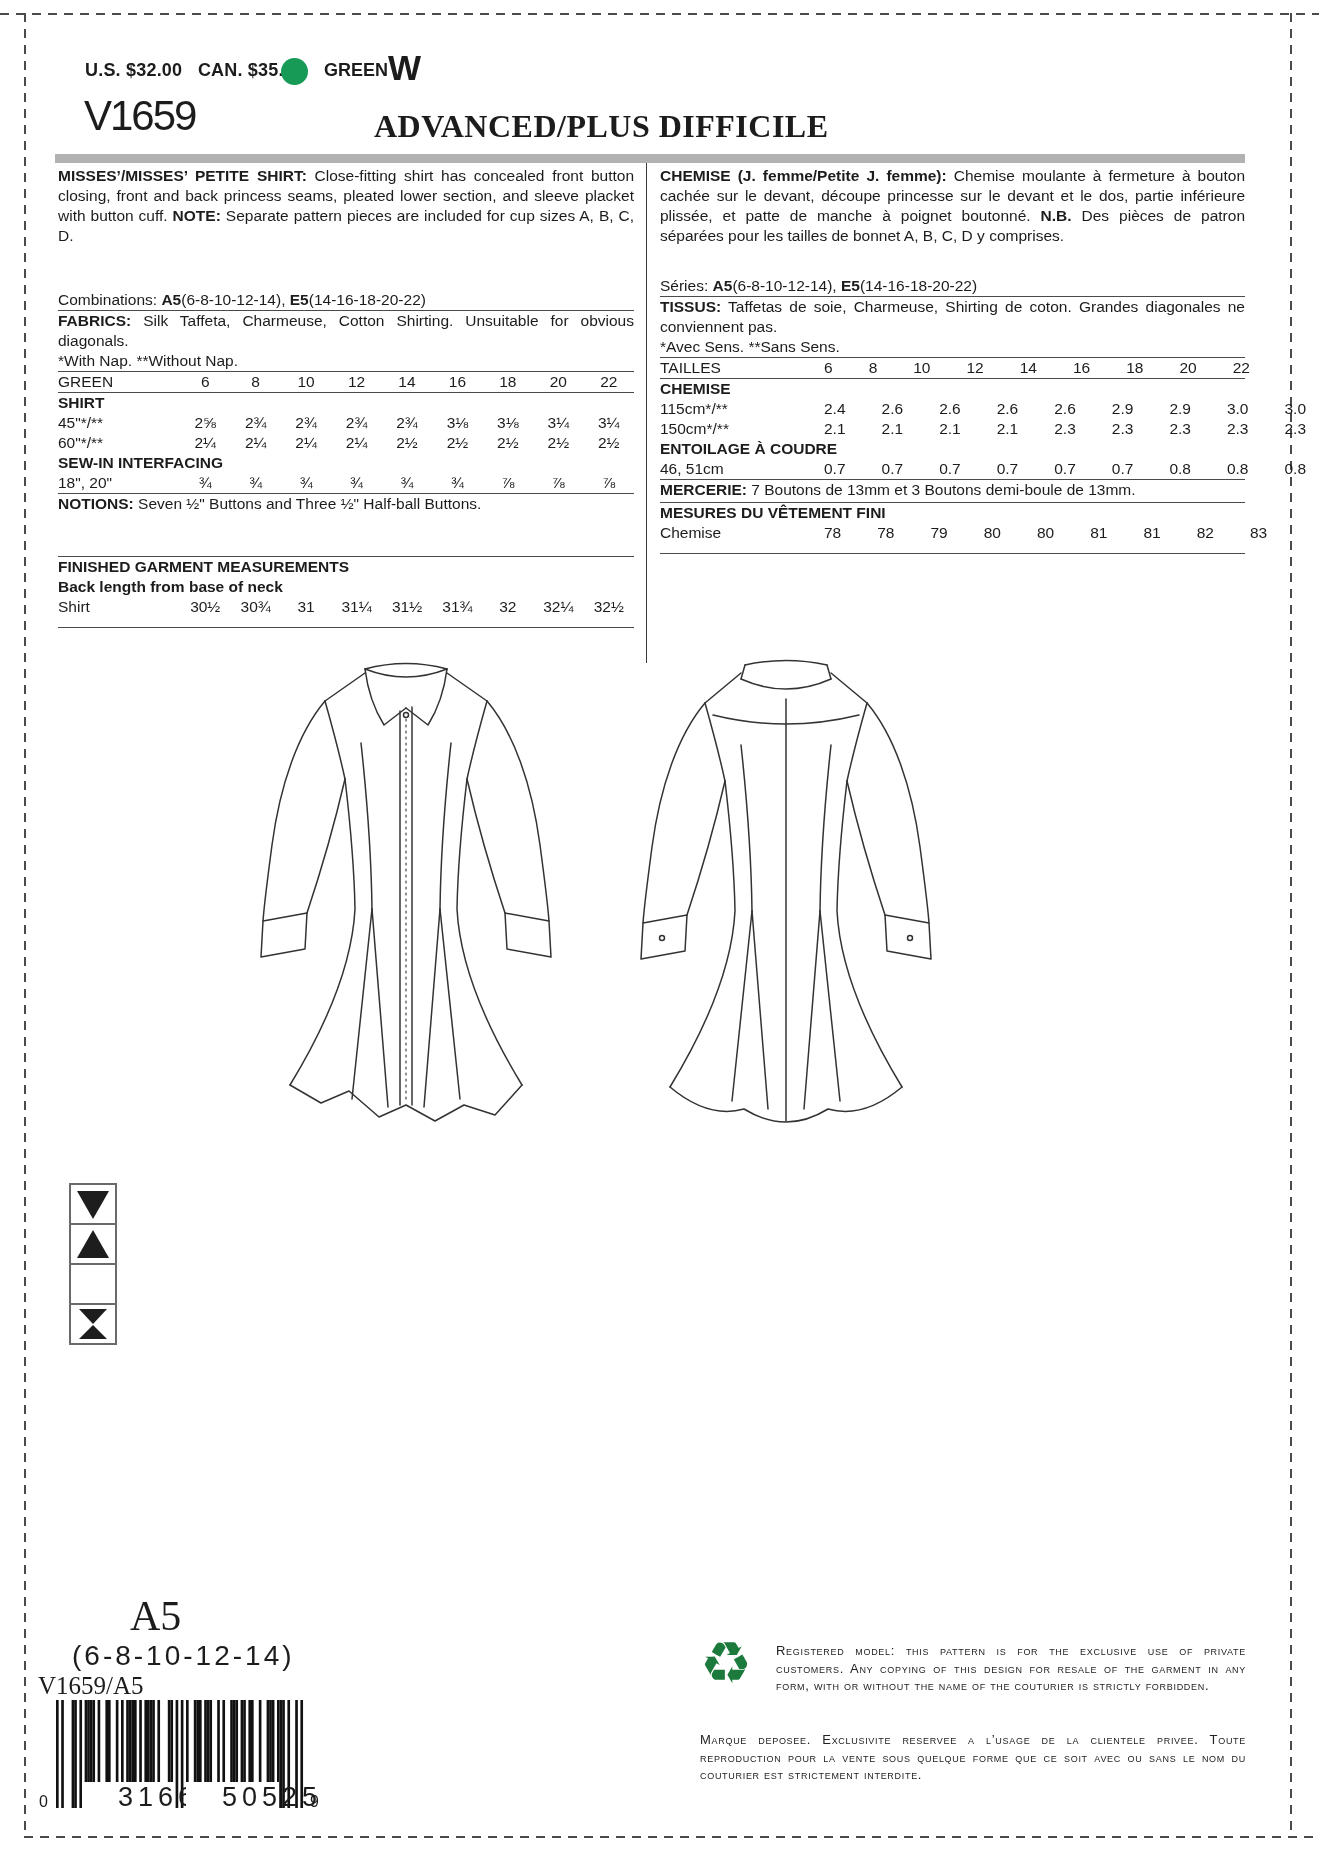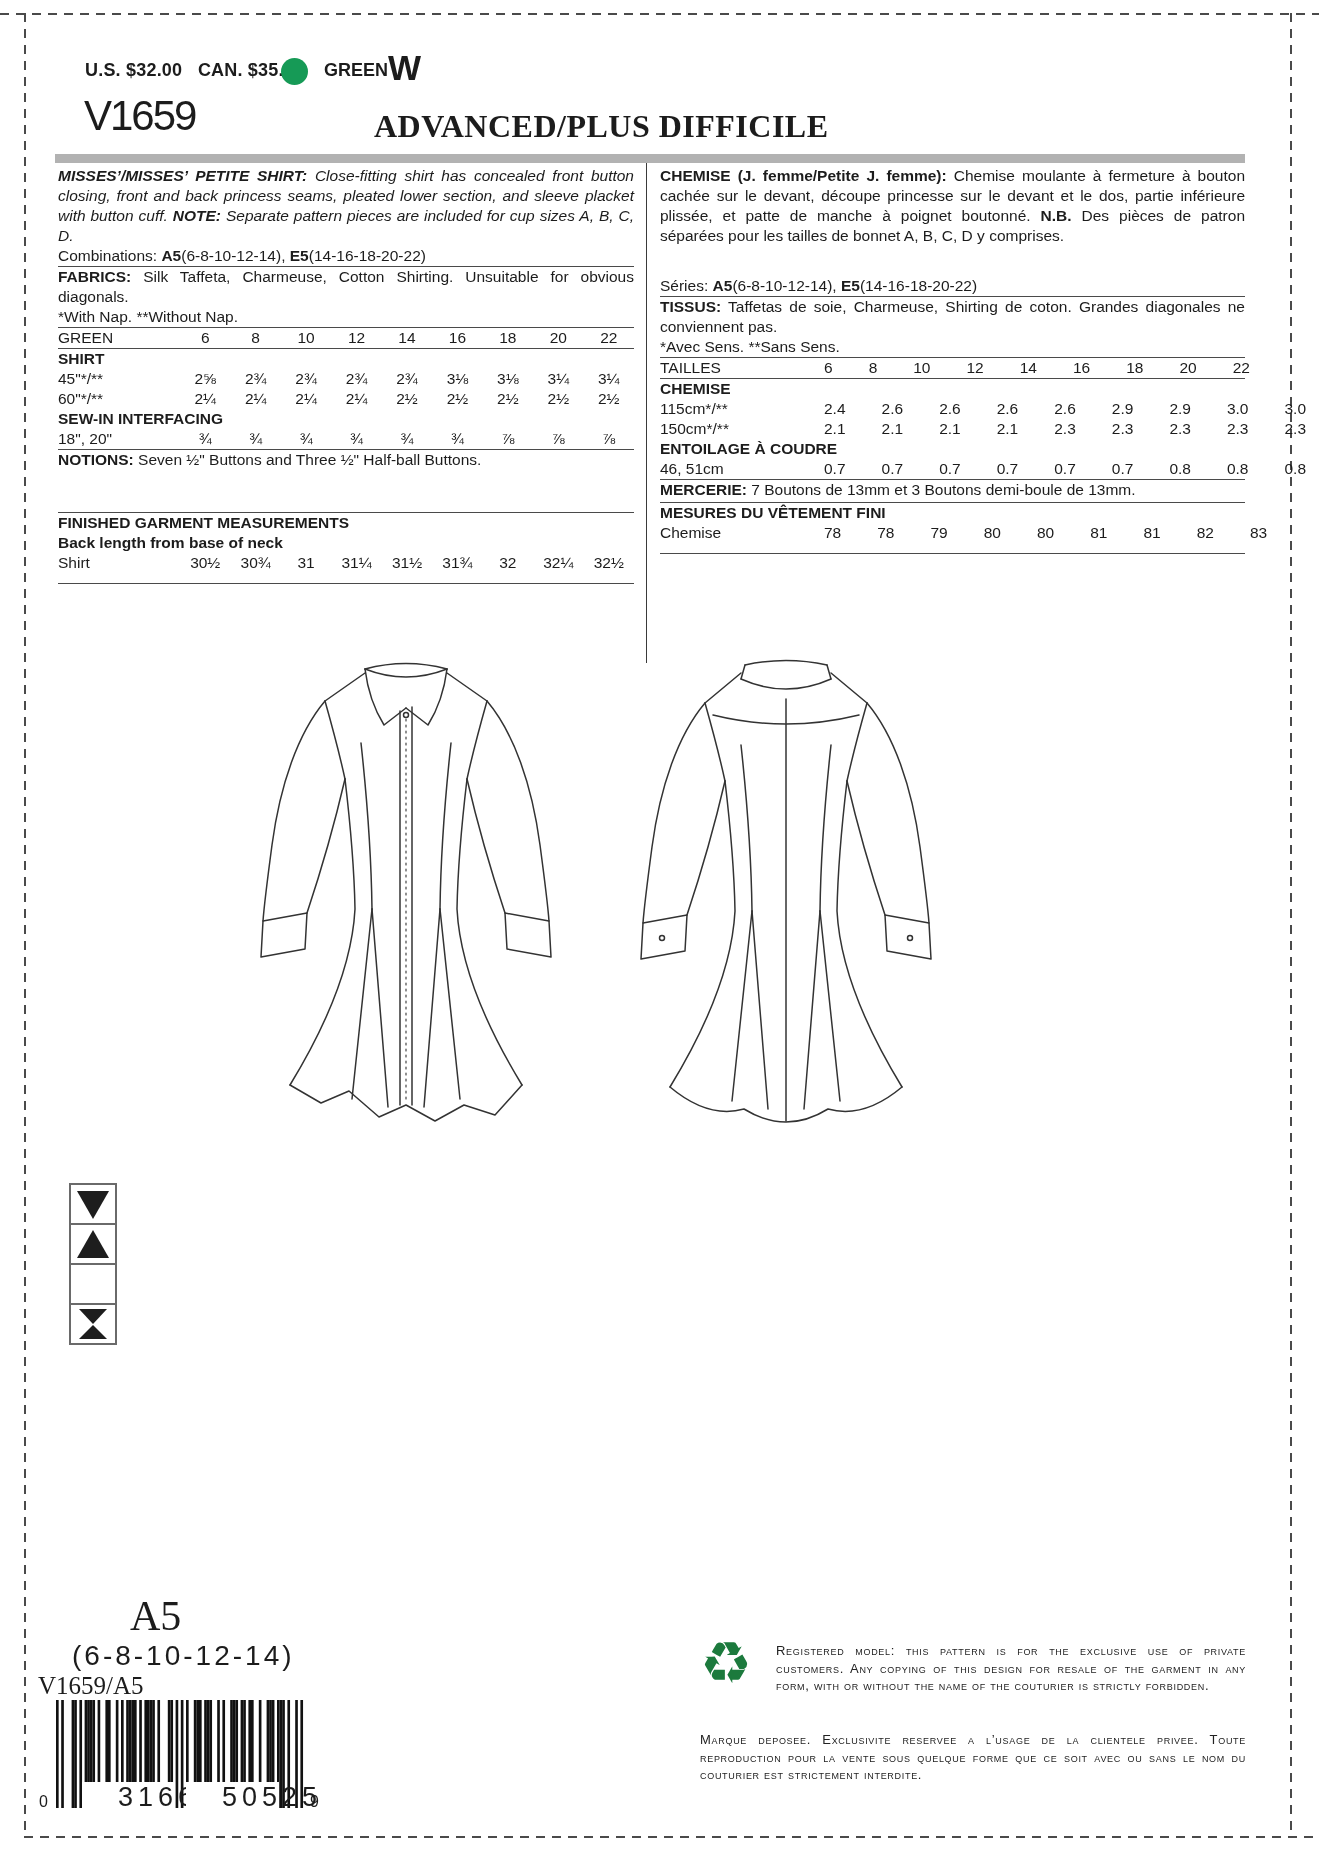--- a/index.html
+++ b/index.html
@@ -86,21 +86,21 @@
 </div>
 <div class="dot" style="background: rgb(22, 154, 86);"></div>
 <div class="color-name">GREEN</div>
 <div class="w-mark">W</div>
 <div class="pattern-no">V1659</div>
 <div class="difficulty">ADVANCED/PLUS DIFFICILE</div>
 <div class="gray-bar"></div>
 <div class="vdivider"></div>
 
 <div class="col col-en">
-  <p class="just" style="font-style:italic;">
+  <p class="just" style="margin-bottom:44px;">
     <b>MISSES’/MISSES’ PETITE SHIRT:</b>
     <span>Close-fitting shirt has concealed front button closing, front and back princess seams, pleated lower section, and sleeve placket with button cuff.</span>
     <b>NOTE:</b>
     <span>Separate pattern pieces are included for cup sizes A, B, C, D.</span>
   </p>
   <p>
     <span>Combinations:</span>
     <b>A5</b><span>(6-8-10-12-14),</span>
     <b>E5</b><span>(14-16-18-20-22)</span>
   </p>

